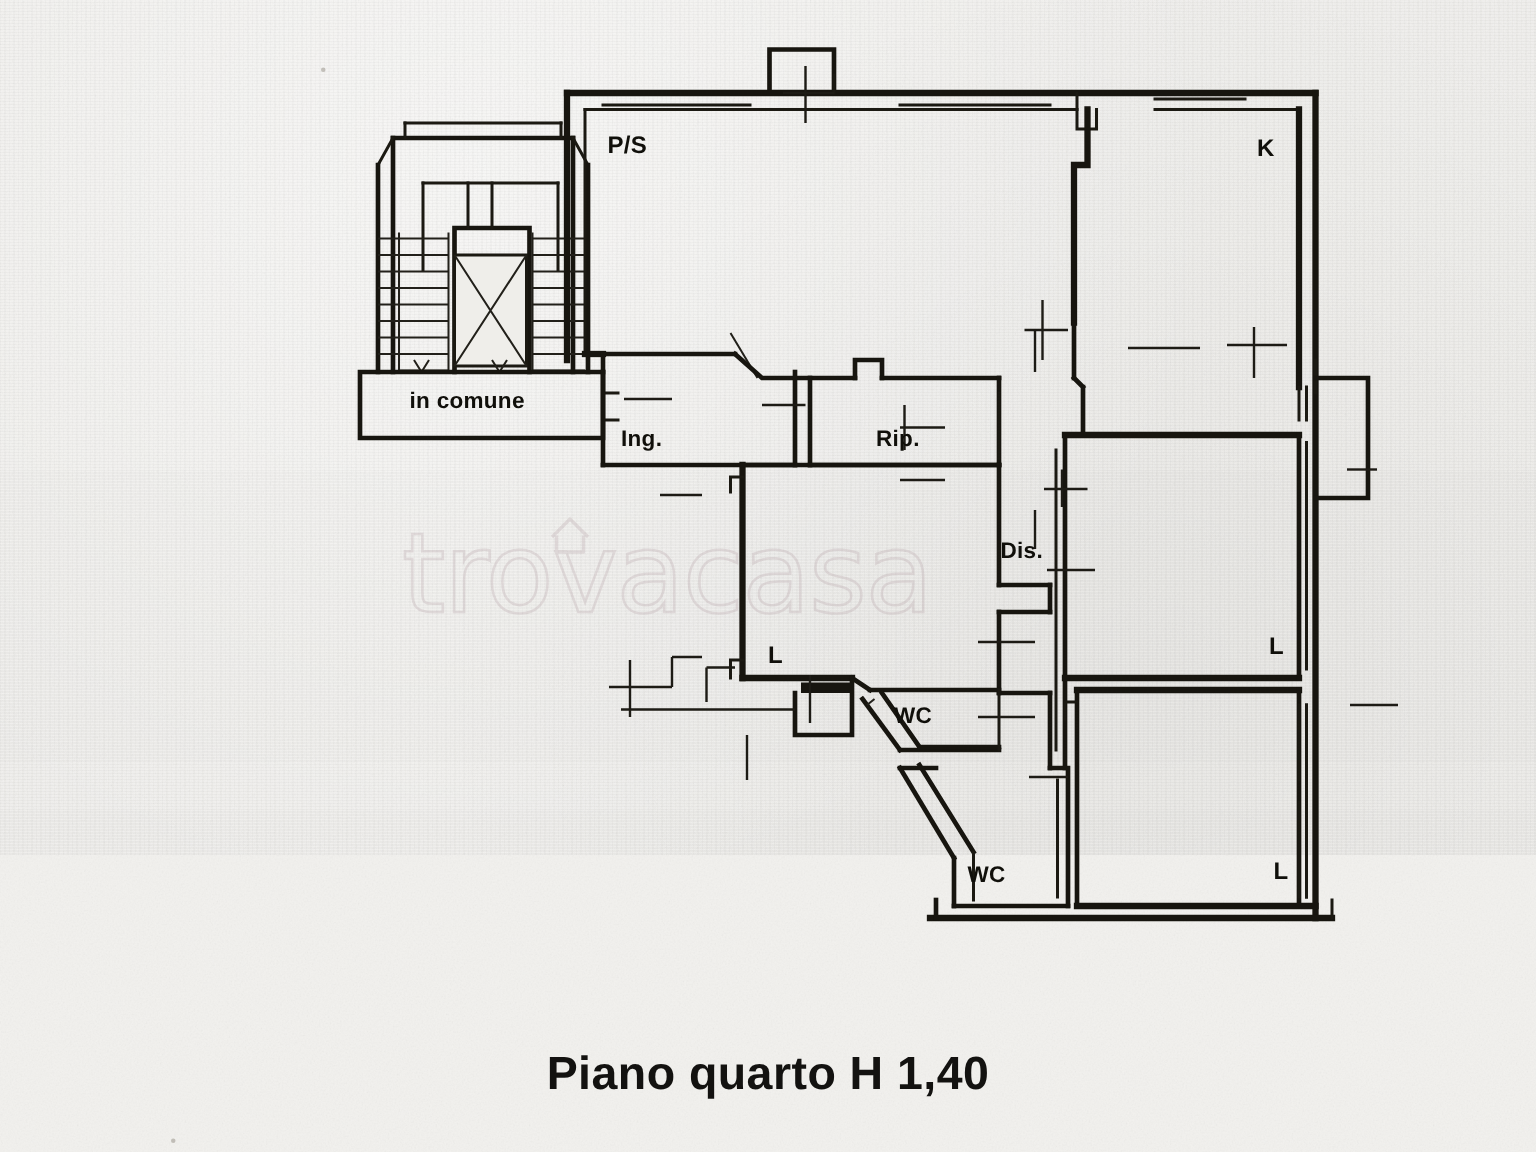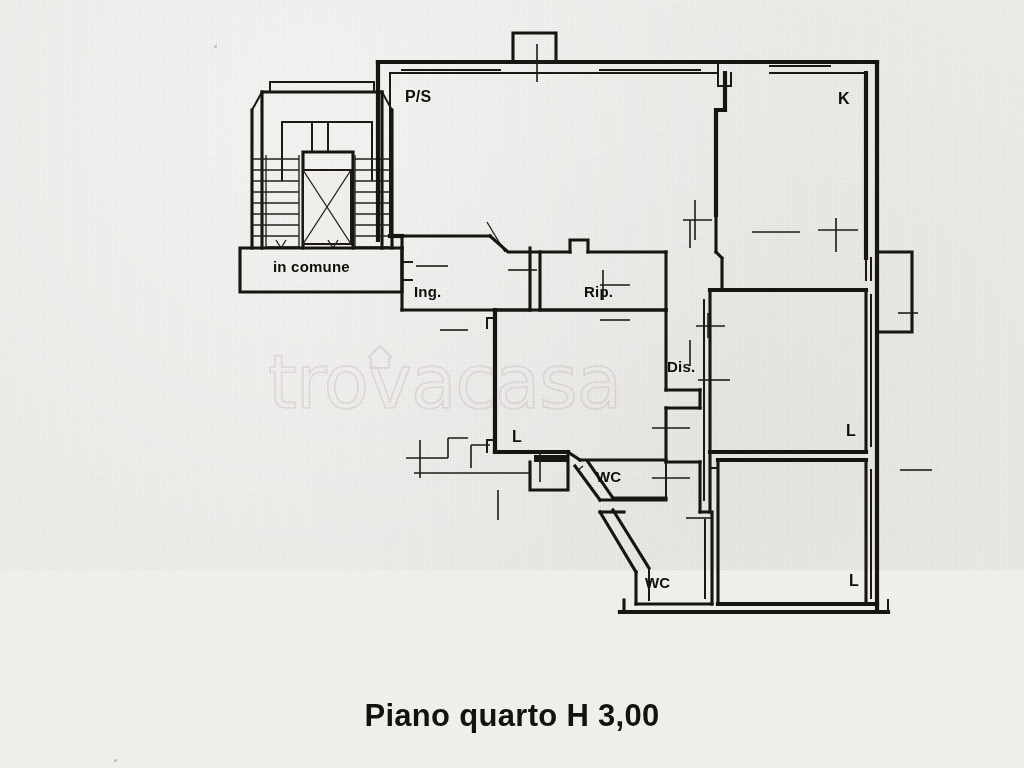--- a/index.html
+++ b/index.html
@@ -373,15 +373,15 @@
     <text class="room-label" x="645" y="588">WC</text>
 
   </svg>
   </div>
 
   <svg id="watermark" viewBox="0 0 490 92">
     <text class="wmtext" x="0" y="72">trovacasa</text>
     <path class="wmhouse" d="M100,22 L112,10 L124,22 M103,21 L103,32 L121,32 L121,21"></path>
   </svg>
 
-  <div id="caption">Piano quarto H 3,00</div>
+  <div id="caption">Piano quarto H 1,40</div>
 
 </div>
 
 </body></html>

